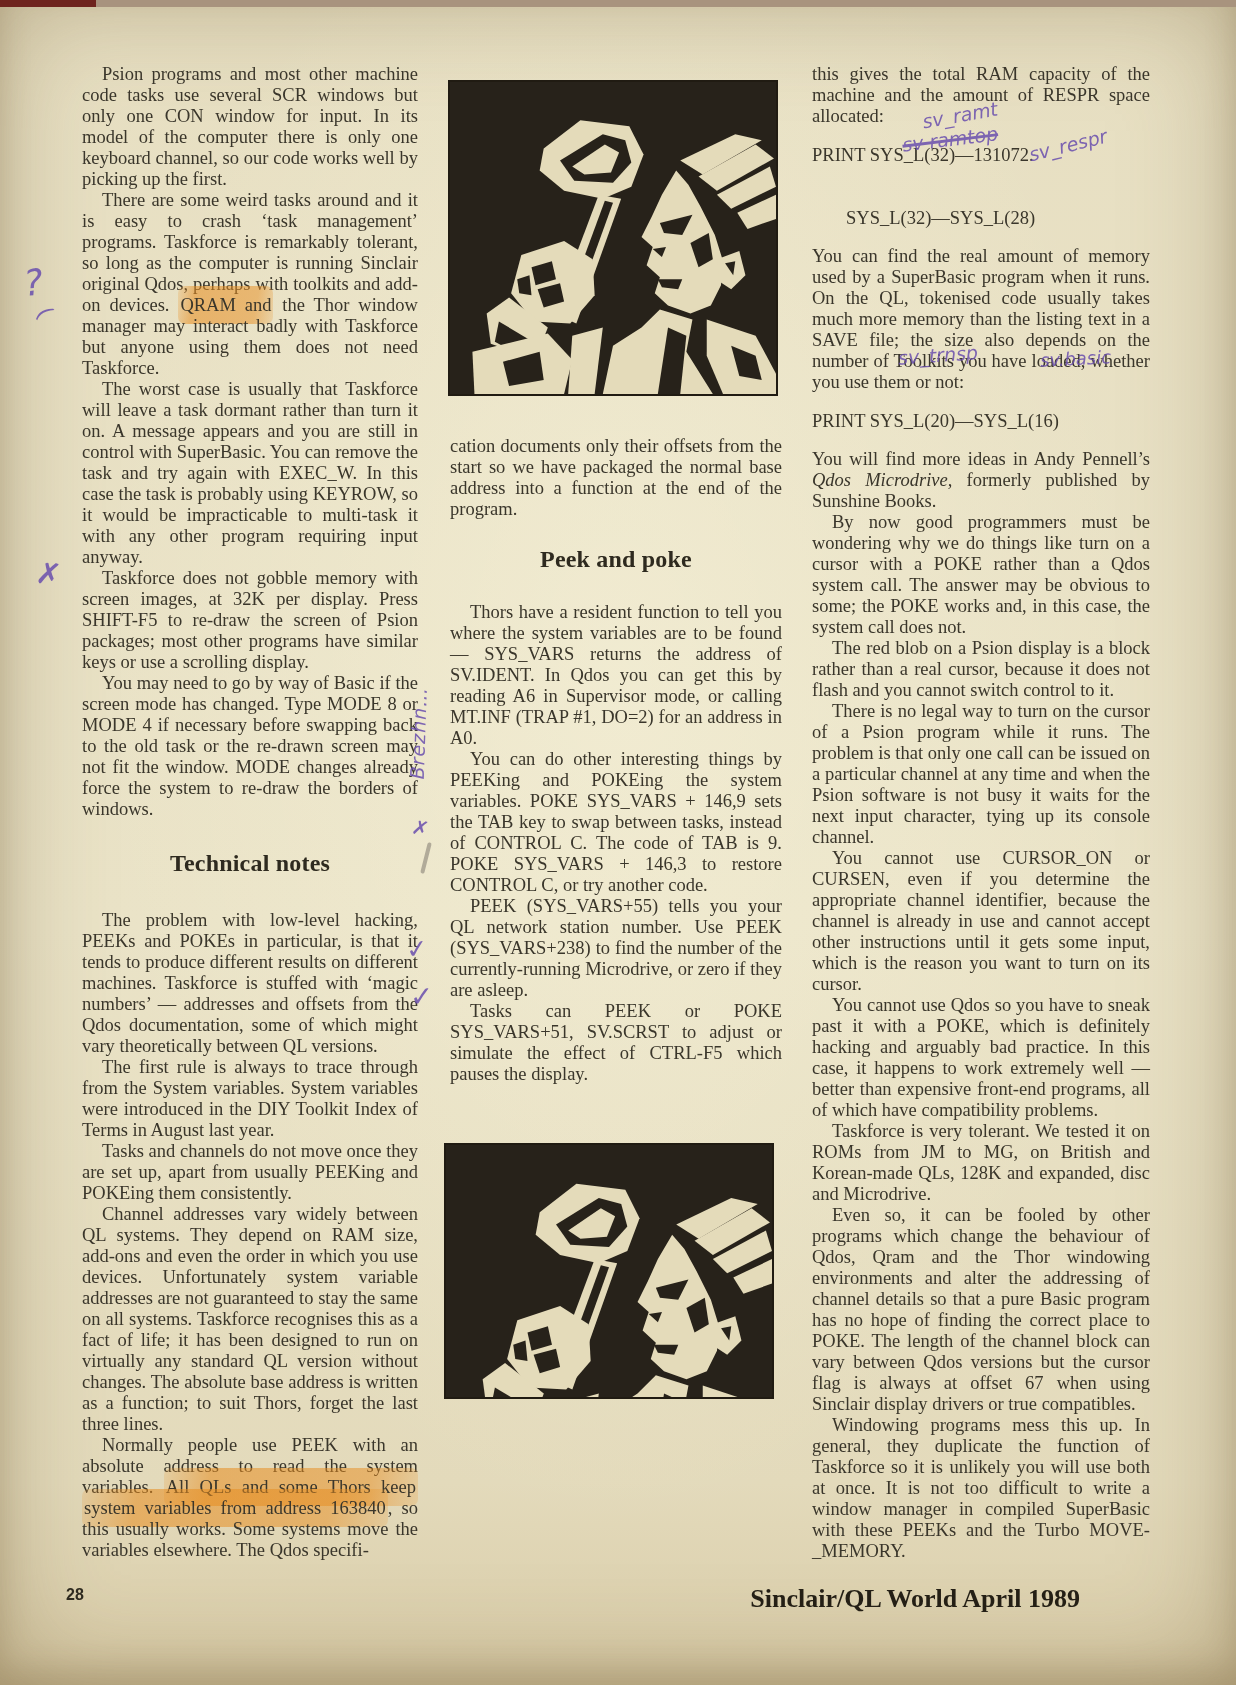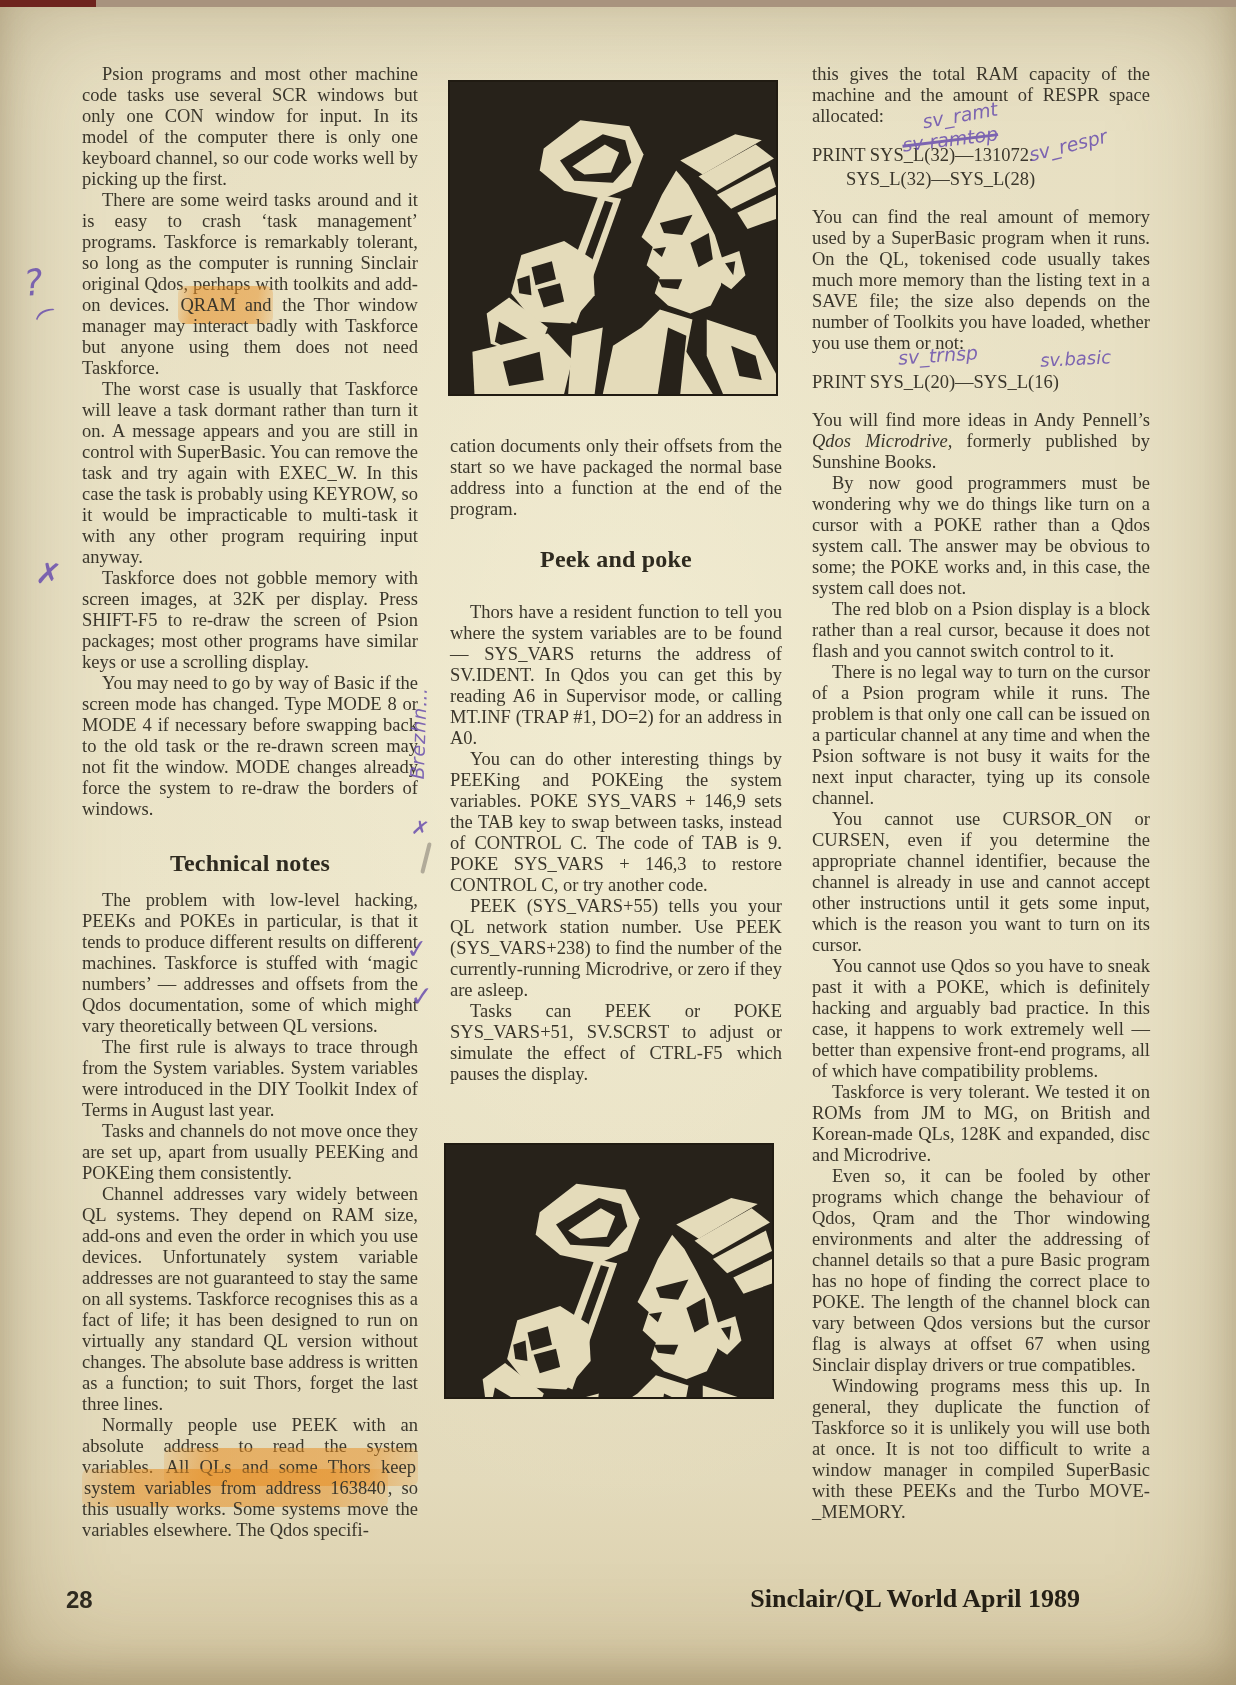--- a/index.html
+++ b/index.html
@@ -15,43 +15,43 @@
   .scan-strip{position:absolute;top:0;left:0;width:100%;height:7px;background:#a8937e;}
   .scan-corner{position:absolute;top:0;left:0;width:96px;height:7px;background:#6e241e;}
   .col{position:absolute;top:64px;font-size:18.5px;line-height:21px;text-align:justify;}
   #col1{left:82px;width:336px;}
   #col2{left:450px;width:332px;}
   #col3{left:812px;width:338px;}
   p{margin:0;text-indent:20px;}
   p.noindent{text-indent:0;}
   h2{
     font-size:24px;line-height:26px;font-weight:bold;text-align:center;
-    margin:30px 0 14px 0;color:#2e2a1f;letter-spacing:.2px;
+    margin:30px 0 34px 0;color:#2e2a1f;letter-spacing:.2px;
   }
   #col2 h2{margin:26px 0 30px 0;}
   .code{
     text-align:left;text-indent:0;margin:16px 0 16px 0;line-height:24px;
     white-space:pre-line;
   }
-  .code .l2{display:block;padding-left:34px;}
+  .code .l2{display:block;padding-left:34px;margin-top:39px;}
   .hl{
     background:linear-gradient(100deg, rgba(233,150,46,.18), rgba(231,140,30,.55) 18%, rgba(231,140,30,.5) 80%, rgba(233,150,46,.2));
     border-radius:7px;padding:9px 2px;box-decoration-break:clone;-webkit-box-decoration-break:clone;
   }
   .it{font-style:italic;}
   .woodcut{display:block;border:2px solid #201b12;background:#27221a;}
   .img1{width:326px;height:312px;margin:16px 0 0 -2px;}
   .img2{width:326px;height:252px;margin:58px 0 0 -6px;}
   .ink{
     position:absolute;color:#6a4fae;font-family:"DejaVu Sans",sans-serif;
     font-style:italic;opacity:.85;white-space:nowrap;
   }
   .pencil-stroke{position:absolute;width:4px;height:32px;background:#a19b8c;border-radius:2px;opacity:.8;}
   .strike{text-decoration:line-through;text-decoration-thickness:2.5px;}
-  .footer-left{position:absolute;left:66px;top:1586px;font-family:"Liberation Sans",sans-serif;font-weight:bold;font-size:24px;color:#2e2a1f;}
+  .footer-left{position:absolute;left:66px;top:1586px;font-family:"Liberation Sans",sans-serif;font-weight:bold;font-size:16px;color:#2e2a1f;}
   .footer-right{position:absolute;left:700px;top:1584px;width:380px;text-align:right;font-weight:bold;font-size:26px;color:#241f15;font-family:"Liberation Serif",serif;}
 </style>
 </head>
 <body>
 
 <div id="page">
   <div class="scan-strip"></div>
   <div class="scan-corner"></div>
 
   <svg width="0" height="0" style="position:absolute">

